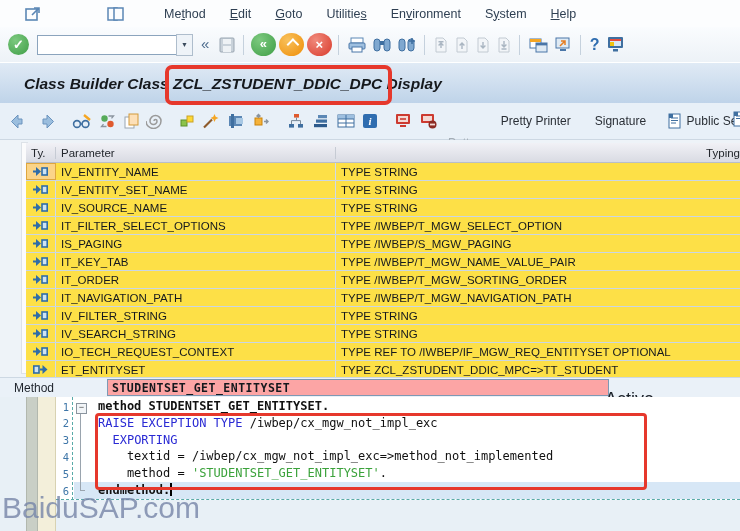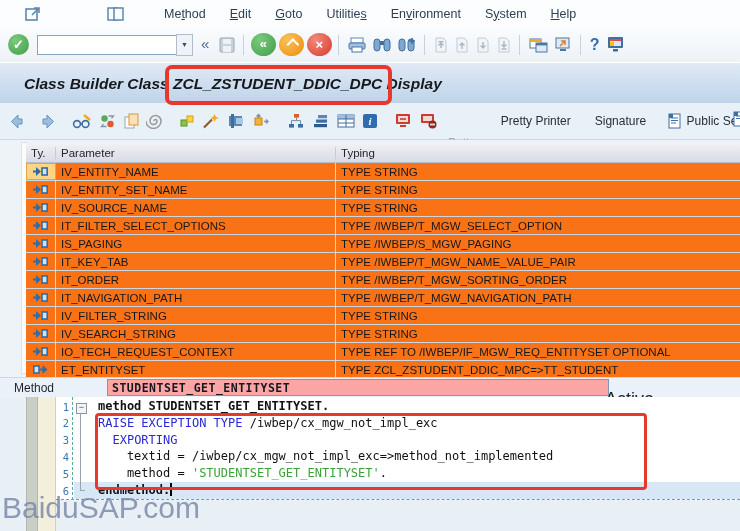--- a/index.html
+++ b/index.html
@@ -57,22 +57,22 @@
 
   
   #tablearea{left:0;top:140px;width:740px;height:237px;background:#eef3f8;}
   #tbl-left-strip{left:21px;top:2px;width:5px;height:230px;background:#fbfbfc;
                   border:1px solid #dde2e8;}
   #ptable{left:26px;top:3px;width:714px;}
   #thead{display:flex;height:19px;background:linear-gradient(#f1f1f6,#d9dbe3);
          border-bottom:1px solid #b9bec8;align-items:center;font-size:11.5px;color:#23272d;}
   .h-ty{width:30px;padding-left:5px;box-sizing:border-box;border-right:1px solid #c6cbd4;}
   .h-par{width:280px;padding-left:5px;box-sizing:border-box;border-right:1px solid #c6cbd4;}
-  .h-typ{flex:1;padding-left:5px;}
-  .trow{display:flex;height:17px;background:#f97316;border-bottom:1px solid #c9d6e4;
+  .h-typ{flex:1;padding-left:5px;text-align:right;}
+  .trow{display:flex;height:17px;background:#fde047;border-bottom:1px solid #c9d6e4;
         align-items:center;font-size:11.5px;color:#15191e;}
   .trow.clipped{height:6px;overflow:hidden;align-items:flex-start;}
   .c-ty{width:30px;height:100%;display:flex;align-items:center;justify-content:center;
         border-right:1px solid #cfdbe8;box-sizing:border-box;}
   .c-ty.sel{background:#fbd488;outline:1px solid #dfa73e;outline-offset:-1px;}
   .c-par{width:280px;padding-left:5px;box-sizing:border-box;border-right:1px solid #cfdbe8;
          height:100%;display:flex;align-items:center;}
   .c-typ{flex:1;padding-left:5px;height:100%;display:flex;align-items:center;}
 
   

